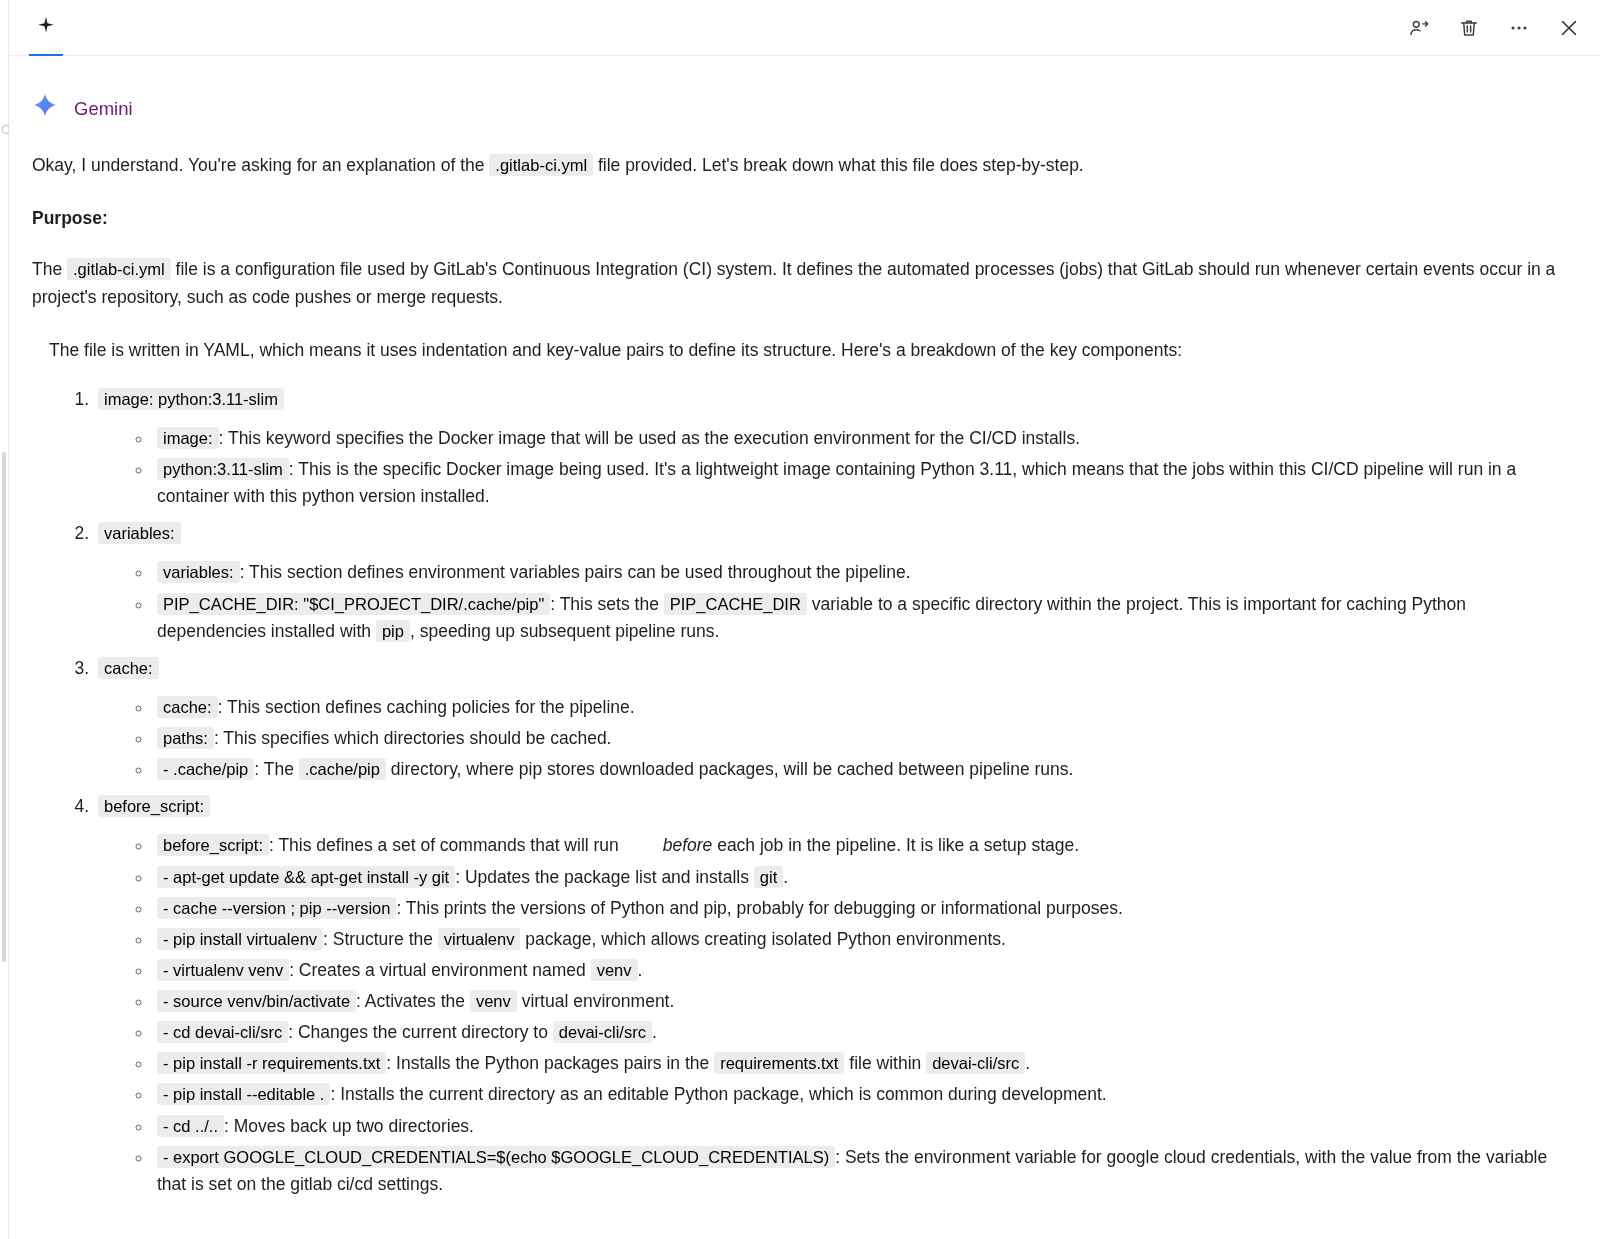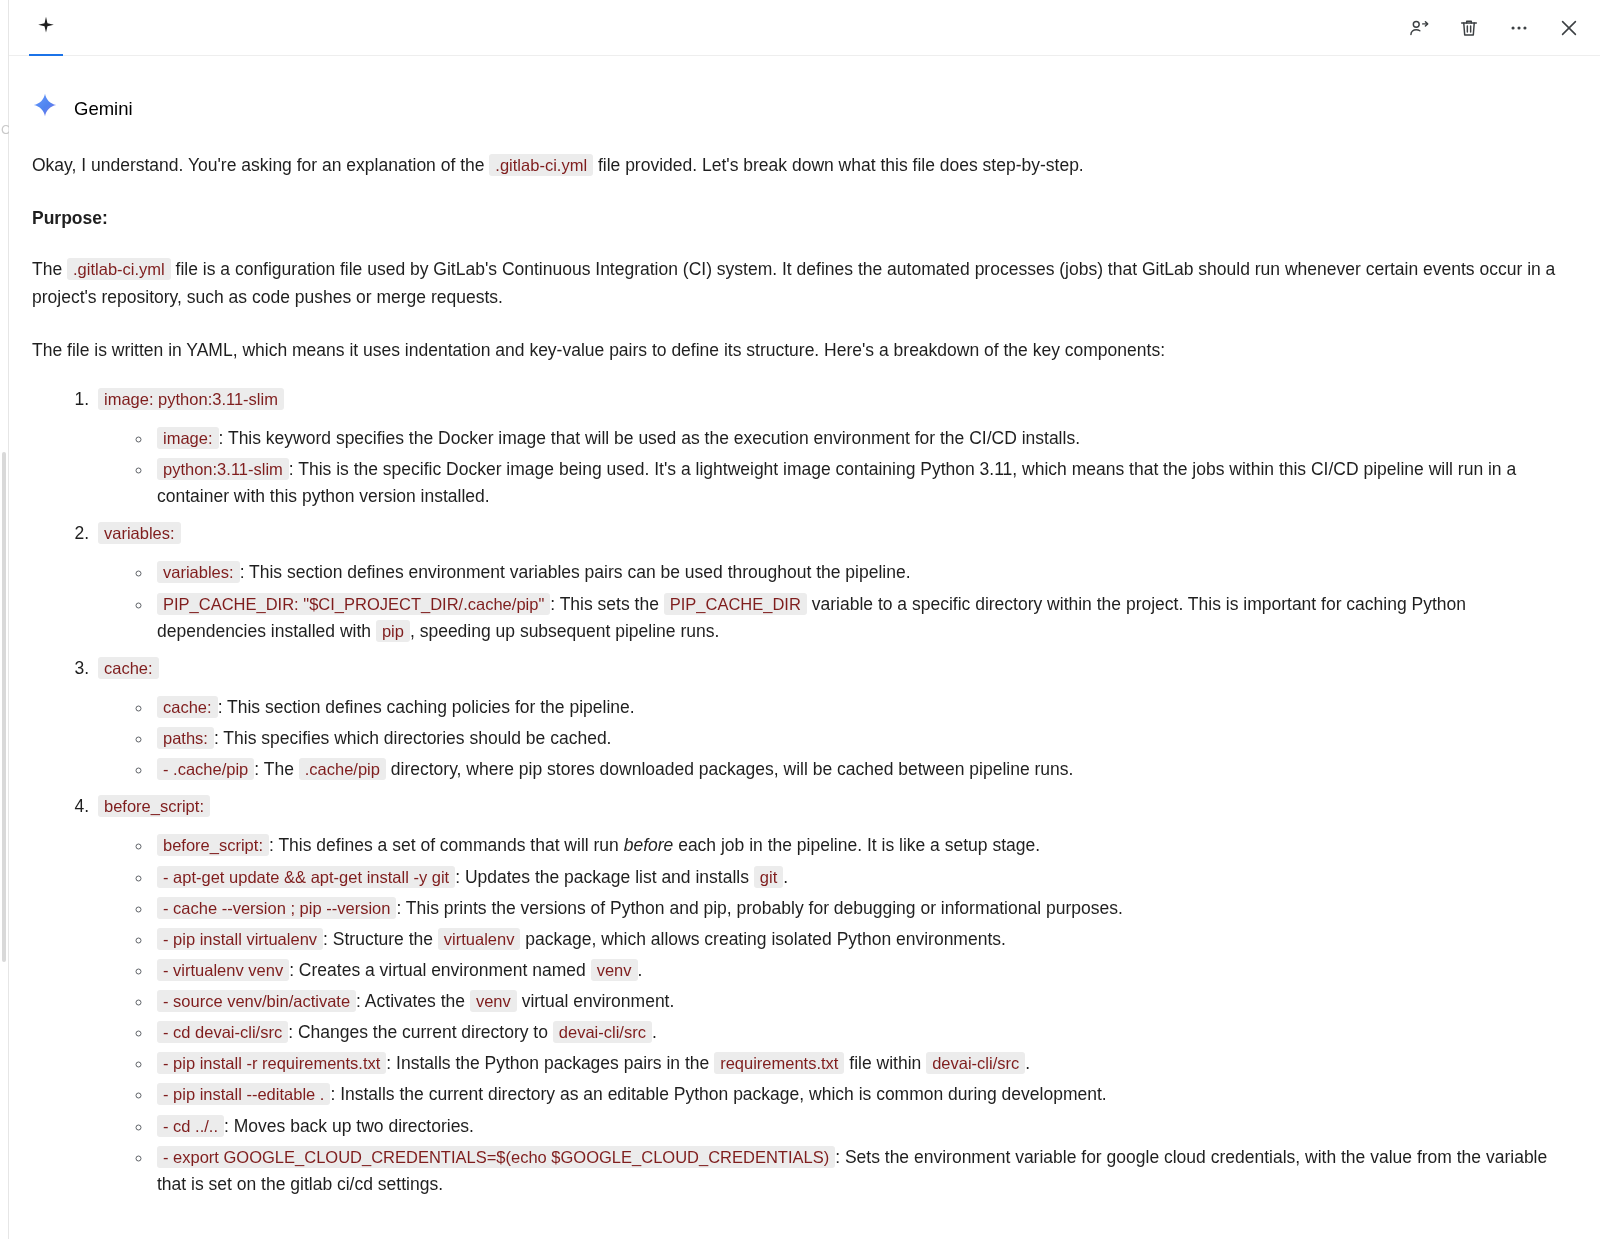--- a/index.html
+++ b/index.html
@@ -67,42 +67,42 @@
     line-height: 1.55;
     color: #1f1f1f;
     height: calc(1239px - 56px);
     overflow: hidden;
   }
 
   .assistant-head {
     display: flex; align-items: center; gap: 16px;
     margin: 10px 0 26px 0;
   }
-  .assistant-name { font-size: 18.5px; color: #000000; }
+  .assistant-name { font-size: 18.5px; color: #701a75; }
 
   p.para { margin: 0 0 26px 0; }
-  p.tight { margin: 0 0 22px 0; }
+  p.tight { margin: 0 0 22px 17px; }
   h4.section {
     margin: 16px 0 24px 0;
     font-size: 17.5px;
     font-weight: bold;
     color: #1f1f1f;
   }
 
   code.inline {
     background: #ececec;
     border-radius: 3px;
     padding: 2px 6px;
     font-family: "Liberation Sans", sans-serif;
     font-size: 16.5px;
-    color: #7f1d1d;
+    color: #000000;
     white-space: nowrap;
   }
   code.inline.b { font-weight: normal; }
-  em { font-style: italic; }
+  em { font-style: italic; margin-left: 39px; }
 
   ol.outer {
     margin: 0; padding-left: 62px;
     list-style: decimal;
   }
   ol.outer > li {
     margin-bottom: 4px;
     padding-left: 4px;
   }
   ol.outer > li::marker { color: #1f1f1f; }

